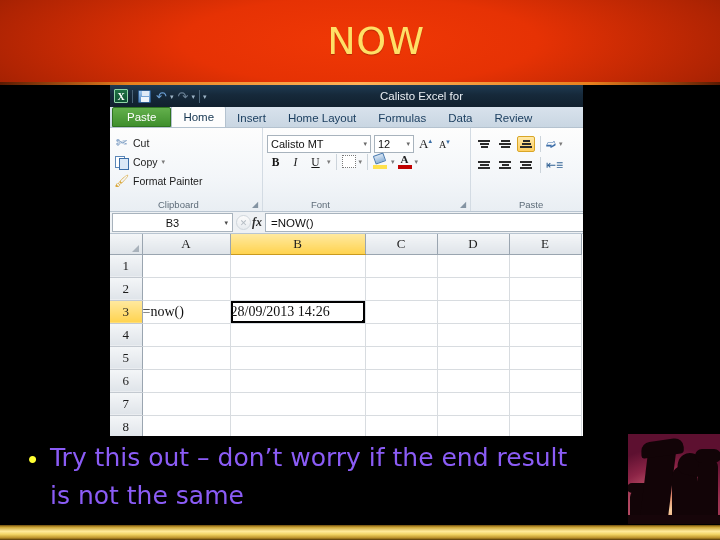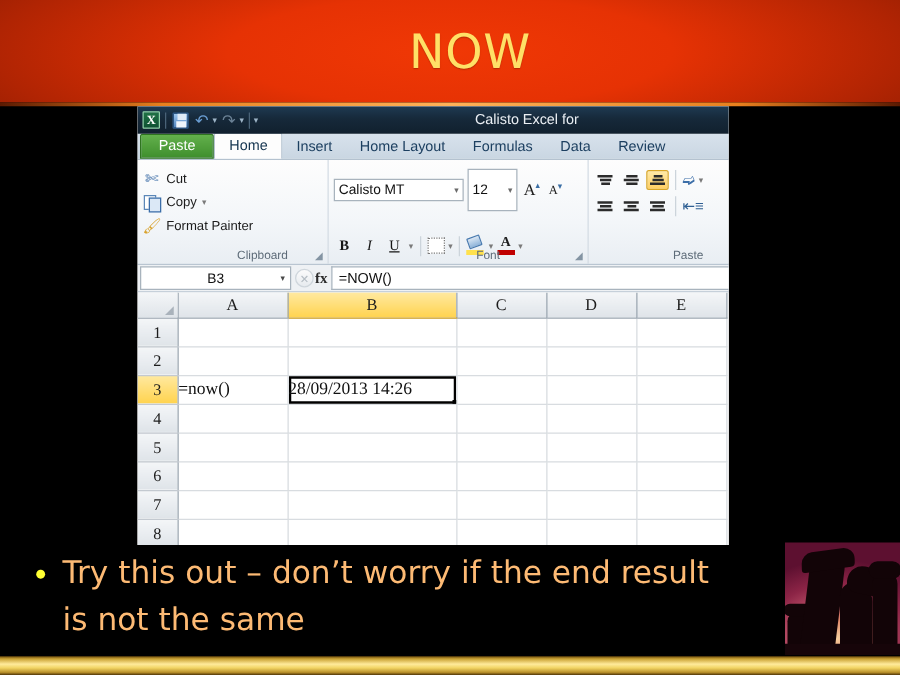--- a/index.html
+++ b/index.html
@@ -89,21 +89,21 @@
   }
 
   
   .xl-ribbon{
     height:84px; background:linear-gradient(to bottom,#fdfdfd 0%,#f3f6f9 60%,#e9eef3 100%);
     border-bottom:1px solid #b9c5d1; display:flex; position:relative;
   }
   .rgroup{ position:relative; height:100%; padding:3px 4px 0 4px; }
   .rgroup + .rgroup{ border-left:1px solid #d3dbe3; }
   .rgroup-label{
-    position:absolute; bottom:1px; left:0; right:0; text-align:center;
+    position:absolute; bottom:1px; left:0; right:0; 
     font-size:9.5px; color:#5d6b78;padding-left:48px;
   }
   .rgroup-dialog{
     position:absolute; bottom:2px; right:2px; width:8px; height:8px;
     font-size:8px; color:#8494a3; line-height:8px;
   }
 
   
   .clip-body{ display:flex; height:66px; }
   .paste-btn{
@@ -141,29 +141,29 @@
     background:#fff; border:1px solid #5b87b8;
   }
   .copy-ico:after{
     content:""; position:absolute; left:5px; top:3px; width:8px; height:10px;
     background:#dbe8f6; border:1px solid #3c6ea8;
   }
   .fp-ico{ color:#d8a22c; font-size:12px; line-height:14px; text-align:center; }
   .mini-caret{ font-size:7px; color:#7a7a7a; }
 
   
-  .font-body{ display:flex; flex-direction:column; gap:19px; padding-top:4px; height:66px; }
+  .font-body{ display:flex; flex-direction:column; gap:0; padding-top:4px; height:66px; }
   .font-row{ display:flex; align-items:center; gap:3px; }
   .fontname-box{
     width:104px; height:18px; border:1px solid #a8b3bd; background:#fff;
     display:flex; align-items:center; padding:0 3px; font-size:11px; color:#111;
     justify-content:space-between;
   }
   .fontsize-box{
-    width:40px; height:34px; border:1px solid #a8b3bd; background:#fff;
+    width:40px; height:18px; border:1px solid #a8b3bd; background:#fff;
     display:flex; align-items:center; padding:0 3px; font-size:11px; color:#111;
     justify-content:space-between;
   }
   .box-caret{ font-size:7px; color:#6a6a6a; }
   .grow-a{ font-size:13px; color:#1c1c1c; font-family:"Liberation Serif",serif;
            padding:0 2px; position:relative; }
   .grow-a sup{ font-size:7px; color:#3a6ea5; }
   .shrink-a{ font-size:10px; }
   .fbtn{
     min-width:17px; height:17px; display:flex; align-items:center;
@@ -214,21 +214,21 @@
     margin-left:2px; display:flex; align-items:center; justify-content:center;
     position:relative; font-size:11px; color:#111;
   }
   .namebox .caret{ position:absolute; right:4px; font-size:7px; color:#4a4a4a; }
   .fb-btns{ display:flex; align-items:center; gap:1px; padding:0 3px; }
   .fbx{
     width:15px;height:15px;border-radius:50%;border:1px solid #cfd6dc;
     background:linear-gradient(#fbfbfb,#e7ebef);
     font-size:9px;color:#b4bcc3;display:flex;align-items:center;justify-content:center;
   }
-  .fx-ico{ font-family:"Liberation Serif",serif; 
+  .fx-ico{ font-family:"Liberation Serif",serif; font-style:italic;
            font-size:12px; color:#2c2c2c; font-weight:bold; }
   .fb-input{
     flex:1; height:19px; background:#fff; border:1px solid #a8b3bd;
     border-right:none; display:flex; align-items:center; padding-left:5px;
     font-size:11.5px; color:#111;
   }
 
   
   .xl-sheet{ position:relative; background:#fff; height:225px; overflow:hidden; }
   .grid-table{ border-collapse:collapse; table-layout:fixed; }
@@ -282,21 +282,21 @@
   .bullet-area{
     position:absolute; left:0; top:440px; width:720px; height:85px;
     color:#ffff33;
   }
   .bullet-row{ display:flex; padding-left:28px; }
   .bullet-dot{
     font-size:26px; line-height:38px; width:22px; flex:none;
     color:#ffff33;
   }
   .bullet-text{
-    font-size:25px; line-height:36px; color:#fdba74;
+    font-size:25px; line-height:36px; color:#8b5cf6;
     font-family:"DejaVu Sans", sans-serif;
   }
 
   
   .chess-pic{
     position:absolute; left:628px; top:434px; width:92px; height:90px;
     overflow:hidden;
     background:
       radial-gradient(ellipse 90% 70% at 45% 85%, #f7cf9e 0%, #e08a6a 22%, #b44a63 48%, #8c2446 70%, #5d1030 100%);
   }

